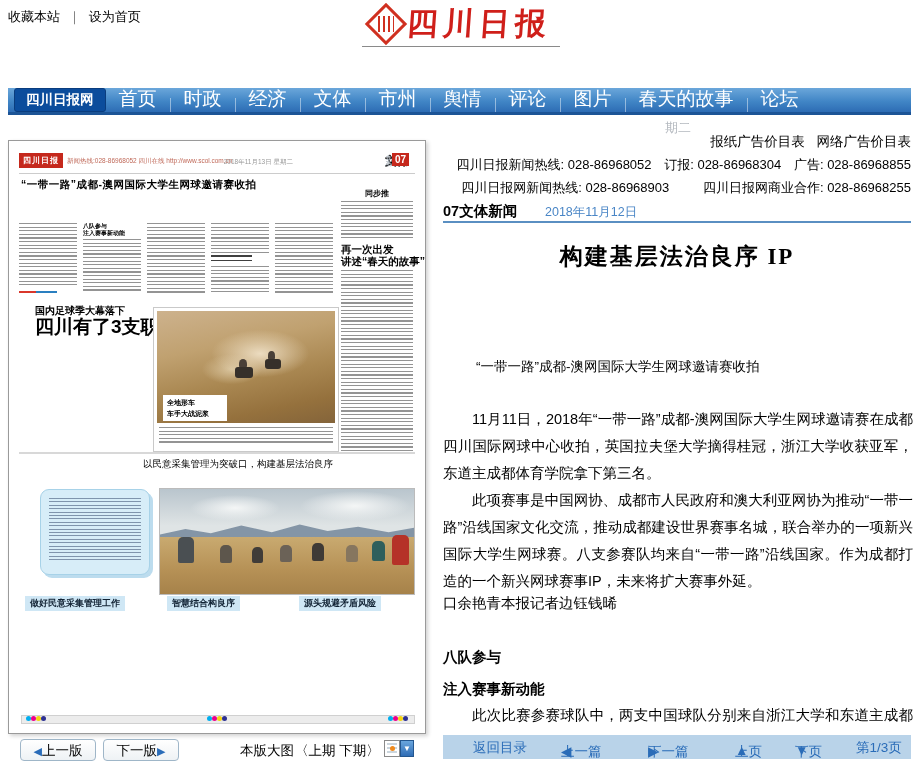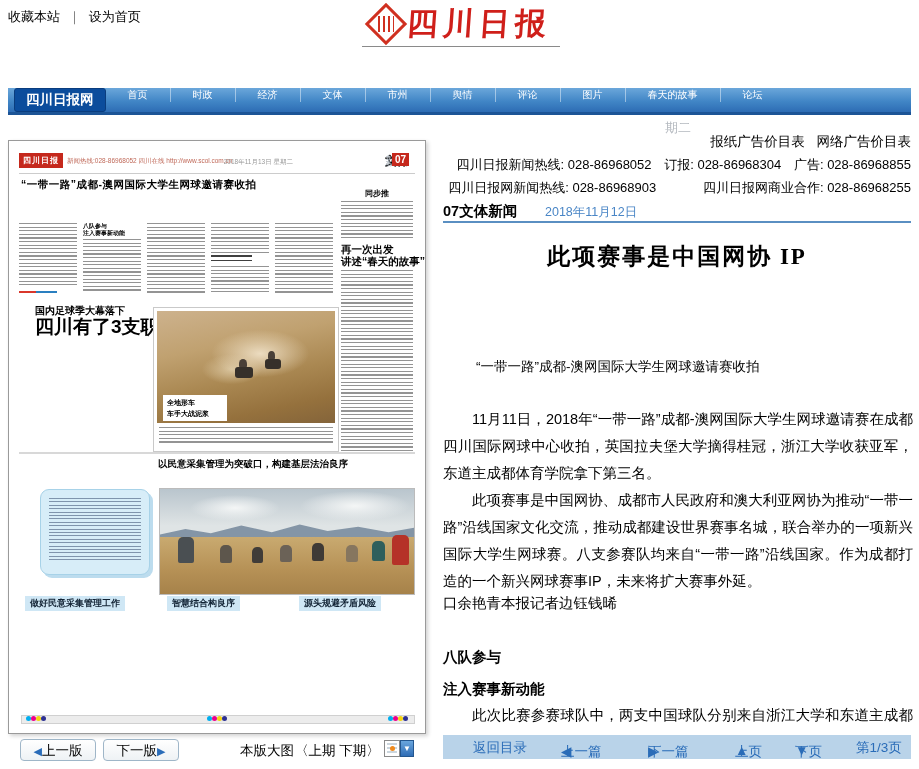--- a/index.html
+++ b/index.html
@@ -17,25 +17,25 @@
   .logo-row{display:flex;align-items:center;justify-content:center;gap:6px;height:44px}
   .diamond{width:24px;height:24px;border:3px solid #d03020;transform:rotate(45deg);position:relative;background:#fff}
   .diamond i{position:absolute;left:4px;top:4px;right:4px;bottom:4px;background:
      repeating-linear-gradient(90deg,#d03020 0 2px,transparent 2px 5px);transform:rotate(-45deg)}
   .logo-cn{font-family:"Liberation Serif","DejaVu Serif",serif;font-weight:bold;color:#cf1f1a;
      font-size:31px;letter-spacing:5px;transform:skewX(-4deg)}
   .logo-line{height:1px;background:#8a8a8a;margin:0 6px}
   .logo-en{font-family:"Liberation Serif","DejaVu Serif",serif;font-size:12px;letter-spacing:5px;color:#2d2d2d;margin-top:2px}
 
   
-  .nav{left:8px;top:88px;width:903px;height:24px;display:flex;align-items:flex-start;white-space:nowrap;
+  .nav{left:8px;top:88px;width:903px;height:24px;display:flex;align-items:flex-end;white-space:nowrap;
        background:linear-gradient(180deg,#6ba7da 0%,#4186c6 55%,#2d6cb4 100%);border-bottom:3px solid #1c5496}
   .brand{background:#0b4c9c;border:1px solid #0a3d7e;border-radius:3px;color:#fff;font-weight:bold;
        font-size:13.5px;padding:2px 11px;margin-left:6px}
-  .navitem{color:#fff;font-size:10px;padding:0 22px}
+  .navitem{color:#fff;font-size:19px;padding:0 13px}
   .navsep{width:1px;height:14px;background:rgba(255,255,255,.45)}
   .navright{margin-left:auto;color:#fff;font-size:12.5px;padding-right:6px}
   .navright span{margin-left:6px}
   .wrapline{left:665px;top:119px;color:#b4b9bf;font-size:13px}
 
   
   .adlinks{right:8px;top:133px;font-size:13.5px;white-space:nowrap}
   .adlinks span{margin-left:8px}
   .hotline{right:8px;font-size:13px;white-space:nowrap;}
   .hotline span{margin-left:9px}
@@ -100,21 +100,21 @@
   .atv1{left:78px;top:56px;width:18px;height:11px}
   .atv2{left:108px;top:48px;width:16px;height:10px}
   .rider{background:#4a4038;border-radius:50% 50% 2px 2px}
   .r1{left:82px;top:48px;width:8px;height:9px}
   .r2{left:111px;top:40px;width:7px;height:9px}
   .ph1cap{left:6px;top:84px;width:64px;height:26px;background:#fff;font-size:7px;font-weight:bold;
       line-height:11px;padding:2px 4px;box-sizing:border-box;white-space:nowrap}
   .ph1txt{left:5px;top:119px;right:5px;height:18px}
   
   .div2{left:10px;right:10px;top:311px;height:2px;background:#d8d8d8}
-  .k3{left:149px;top:317px;font-size:9.5px;font-weight:bold;white-space:nowrap}
+  .k3{left:134px;top:317px;font-size:9.5px;font-weight:normal;white-space:nowrap}
   .h3{left:147px;top:327px;font-size:19px;font-weight:bold;white-space:nowrap}
   .bluebox{left:31px;top:348px;width:108px;height:84px;background:#d7edf8;border:1px solid #a7d2e8;
       border-radius:9px;box-shadow:3px 3px 0 #bcdcee}
   .bluebox .in{left:8px;top:8px;right:8px;bottom:14px;background-image:
       repeating-linear-gradient(180deg,rgba(20,40,80,.45) 0,rgba(20,40,80,.45) 1px,transparent 1px,transparent 3.4px)}
   .photo2{left:150px;top:347px;width:254px;height:105px;overflow:hidden;border:1px solid #bbb;background:#dfe5e6}
   .sky{left:0;top:0;right:0;height:46px;background:linear-gradient(180deg,#b9c5cd 0%,#dfe4e5 80%)}
   .cloud{background:radial-gradient(closest-side,#f4f6f6,rgba(244,246,246,0));border-radius:50%}
   .cl1{left:30px;top:6px;width:90px;height:26px}
   .cl2{left:140px;top:2px;width:110px;height:30px}
@@ -196,28 +196,28 @@
   <span class="lk">网络广告价目表</span>
 </div>
 
 <div class="abs hotline" style="top:156px">
   <span>四川日报新闻热线: 028-86968052</span>
   <span>订报: 028-86968304</span>
   <span>广告: 028-86968855</span>
 </div>
 <div class="abs hotline" style="top:179px">
   <span>四川日报网新闻热线: 028-86968903</span>
-  <span style="margin-left:43px">四川日报网商业合作: 028-86968255</span>
+  <span style="margin-left:30px">四川日报网商业合作: 028-86968255</span>
 </div>
 
 <div class="abs sectionbar">07文体新闻</div>
 <div class="abs secdate">2018年11月12日</div>
 <div class="abs secline"></div>
 
-<div class="abs art-title">此项赛事是中国网协 IP</div>
+<div class="abs art-title">构建基层法治良序 IP</div>
 <div class="abs art-sub">“一带一路”成都-澳网国际大学生网球邀请赛收拍</div>
 <p class="abs art-p p1">11月11日，2018年“一带一路”成都-澳网国际大学生网球邀请赛在成都四川国际网球中心收拍，英国拉夫堡大学摘得桂冠，浙江大学收获亚军，东道主成都体育学院拿下第三名。</p>
 <p class="abs art-p p2">此项赛事是中国网协、成都市人民政府和澳大利亚网协为推动“一带一路”沿线国家文化交流，推动成都建设世界赛事名城，联合举办的一项新兴国际大学生网球赛。八支参赛队均来自“一带一路”沿线国家。作为成都打造的一个新兴网球赛事IP，未来将扩大赛事外延。</p>
 <div class="abs byline">口余艳青本报记者边钰钱晞</div>
 <div class="abs subhead sh1">八队参与</div>
 <div class="abs subhead sh2">注入赛事新动能</div>
 <p class="abs art-p p3">此次比赛参赛球队中，两支中国球队分别来自浙江大学和东道主成都体育学</p>
 
 <div class="abs pagerbar">
   <span class="pg-toc lk">返回目录</span>

